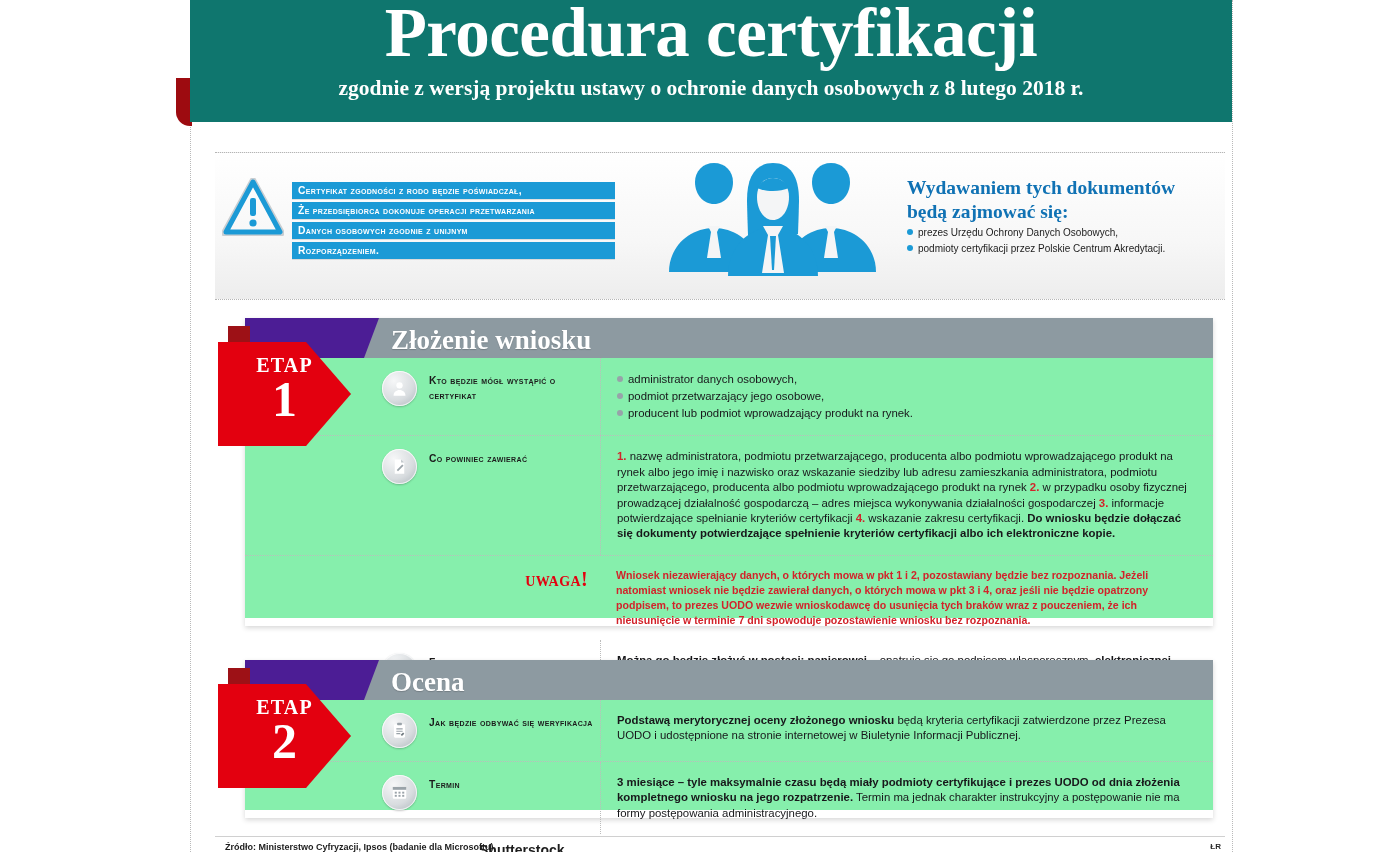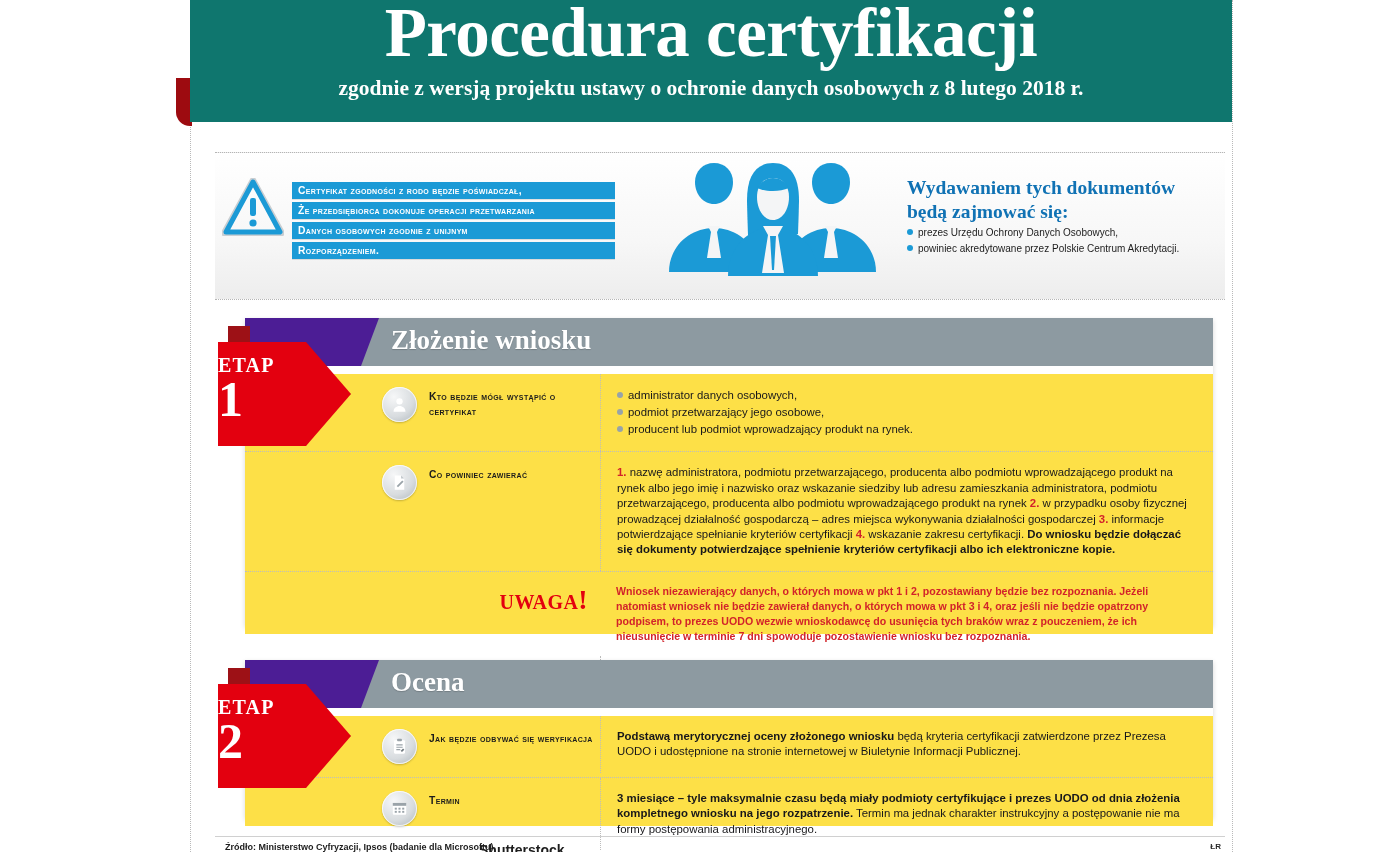--- a/index.html
+++ b/index.html
@@ -116,35 +116,35 @@
   }
   .stage-head-title{
     position:absolute;left:146px;top:7px;
     color:#ffffff;
     font-family:"Liberation Serif", serif;
     font-weight:700;
     font-size:27px;
     text-shadow:0 1px 1px rgba(0,0,0,.18);
   }
   .stage-body{
-    position:absolute;left:0;top:56px;width:968px;
-    background:#fde047;
+    position:absolute;left:0;top:40px;width:968px;
+    background:#86efac;
   }
   .stage-tab-dark{
     position:absolute;left:-17px;top:8px;width:22px;height:34px;
     background:#9d1116;
     z-index:1;
     clip-path:polygon(0 0,100% 0,100% 100%,0 68%);
   }
   .etap-flag{
     position:absolute;left:-27px;width:133px;height:104px;
     background:#e3000f;
     clip-path:polygon(0 0,88px 0,133px 52px,88px 104px,0 104px);
     z-index:3;
-    color:#fff;
+    color:#fff;text-align:center;
     box-shadow:2px 2px 4px rgba(0,0,0,.18);
   }
   .etap-word{
     font-family:"Liberation Serif", serif;
     font-weight:700;font-size:20px;letter-spacing:1.2px;
     margin-top:12px;
   }
   .etap-num{
     font-family:"Liberation Serif", serif;
     font-weight:700;font-size:50px;line-height:.92;margin-top:-1px;
@@ -192,21 +192,21 @@
 
   
   .uwaga-row{display:flex;align-items:flex-start;border-top:1px dotted #bcbcbc;}
   .uwaga-left{
     width:355px;flex:0 0 355px;box-sizing:border-box;
     padding:12px 12px 12px 0;text-align:right;
   }
   .uwaga-word{
     color:#e3000f;font-weight:700;
     font-family:"Liberation Serif", serif;
-    font-size:28px;letter-spacing:.4px;
+    font-size:20px;letter-spacing:.4px;
     font-variant:small-caps;text-transform:lowercase;
   }
   .uwaga-word:first-letter{text-transform:uppercase;}
   .uwaga-right{
     flex:1;padding:12px 14px 12px 16px;box-sizing:border-box;
     color:#d2232a;font-size:10.6px;line-height:1.43;font-weight:600;
   }
 
   .footer{
     position:absolute;left:215px;top:836px;width:1010px;
@@ -277,21 +277,21 @@
       <path d="M170 66h12l-3 6 4 26h-14l4-26z"></path>
     </g>
     <g fill="#1b9ad6">
       <path d="M115 76h6l-2 34h-2z"></path>
     </g>
   </svg>
 
   <div class="issuers-title">Wydawaniem tych dokumentów będą zajmować się:</div>
   <div class="issuer-list">
     <div><span class="b"></span><span>prezes Urzędu Ochrony Danych Osobowych,</span></div>
-    <div><span class="b"></span><span>powiniec akredytowane przez Polskie Centrum Akredytacji.</span></div>
+    <div><span class="b"></span><span>podmioty certyfikacji przez Polskie Centrum Akredytacji.</span></div>
   </div>
 
   <div class="stage" style="top:318px;height:308px;">
     <div class="stage-shadow"></div>
 
     <div class="stage-head">
       <div class="stage-head-bar"></div>
       <div class="stage-head-title">Złożenie wniosku</div>
     </div>
 

